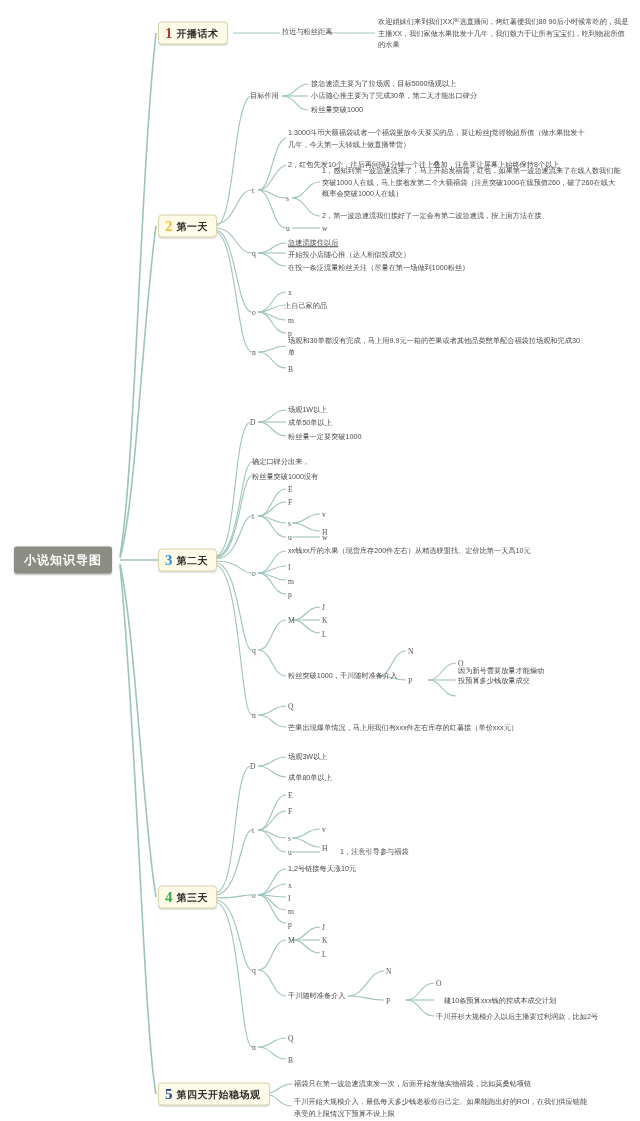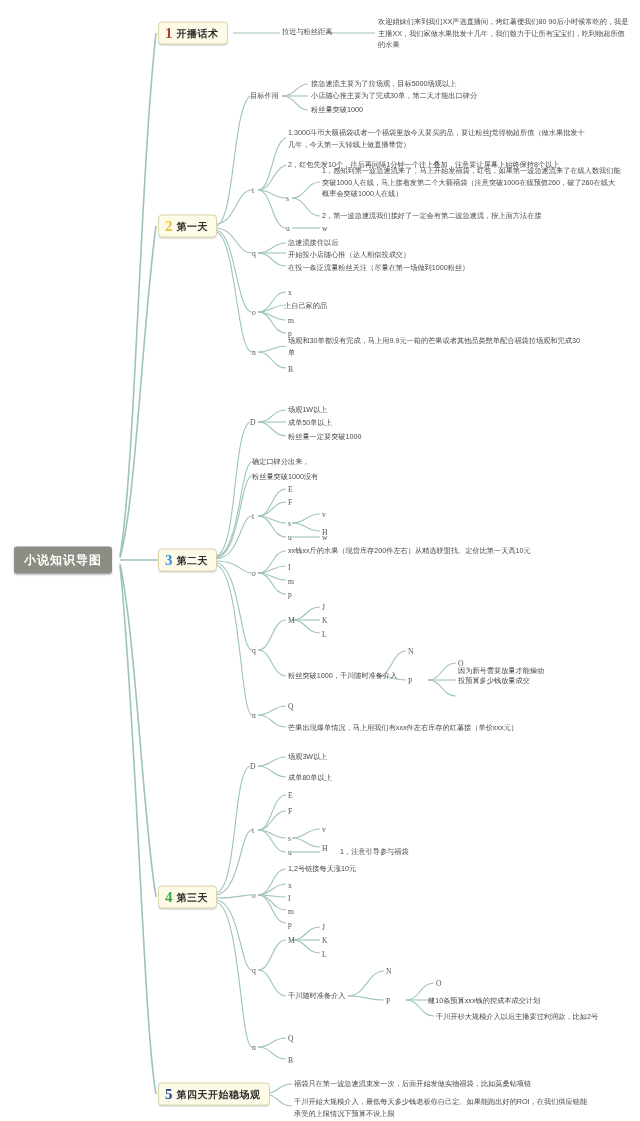--- a/index.html
+++ b/index.html
@@ -209,21 +209,21 @@
   <div class="txt wrap" style="left:288px;top:165px;width:300px;">2，红包先发10个，往后再间隔1分钟一个往上叠加，注意要让屏幕上始终保持8个以上</div>
 
   <div class="letter" style="left:286px;top:198px;">s</div>
   <div class="txt wrap" style="left:322px;top:182px;width:300px;">1，感知到第一波急速流来了，马上开始发福袋，红包，如果第一波急速流来了在线人数我们能突破1000人在线，马上接着发第二个大额福袋（注意突破1000在线预值260，破了260在线大概率会突破1000人在线）</div>
   <div class="txt wrap" style="left:322px;top:216px;width:300px;">2，第一波急速流我们接好了一定会有第二波急速流，按上面方法在接</div>
 
   <div class="letter" style="left:286px;top:228px;">u</div>
   <div class="letter" style="left:322px;top:228px;">w</div>
 
   <div class="letter" style="left:252px;top:253px;">q</div>
-  <div class="txt" style="left:288px;top:243px;">急速流接住以后</div>
+  <div class="txt" style="left:288px;top:243px;text-decoration:underline;">急速流接住以后</div>
   <div class="txt" style="left:288px;top:255px;">开始投小店随心推（达人相似投成交）</div>
   <div class="txt" style="left:288px;top:268px;">在投一条泛流量粉丝关注（尽量在第一场做到1000粉丝）</div>
 
   <div class="letter" style="left:252px;top:312px;">o</div>
   <div class="letter" style="left:288px;top:292px;">x</div>
   <div class="txt" style="left:284px;top:306px;">上自己家的品</div>
   <div class="letter" style="left:288px;top:320px;">m</div>
   <div class="letter" style="left:288px;top:333px;">p</div>
 
   <div class="letter" style="left:252px;top:352px;">n</div>
@@ -291,21 +291,21 @@
 
   <div class="letter" style="left:252px;top:970px;">q</div>
   <div class="letter" style="left:288px;top:940px;">M</div>
   <div class="letter" style="left:322px;top:927px;">J</div>
   <div class="letter" style="left:322px;top:940px;">K</div>
   <div class="letter" style="left:322px;top:954px;">L</div>
   <div class="txt" style="left:288px;top:996px;">千川随时准备介入</div>
   <div class="letter" style="left:386px;top:971px;">N</div>
   <div class="letter" style="left:386px;top:1001px;">P</div>
   <div class="letter" style="left:436px;top:983px;">O</div>
-  <div class="txt" style="left:420px;top:1001px;padding-left:8px;">建10条预算xxx钱的控成本成交计划</div>
+  <div class="txt" style="left:436px;top:1001px;padding-left:8px;">建10条预算xxx钱的控成本成交计划</div>
   <div class="txt" style="left:436px;top:1017px;">千川开杉大规模介入以后主播要过利润款，比如2号</div>
 
   <div class="letter" style="left:252px;top:1047px;">n</div>
   <div class="letter" style="left:288px;top:1038px;">Q</div>
   <div class="letter" style="left:288px;top:1060px;">B</div>
 
   <div class="txt" style="left:294px;top:1084px;">福袋只在第一波急速流束发一次，后面开始发做实物福袋，比如莫桑钻项链</div>
   <div class="txt wrap" style="left:294px;top:1107px;width:300px;">千川开始大规模介入，最低每天多少钱老板你自己定。如果能跑出好的ROI，在我们供应链能承受的上限情况下预算不设上限</div>
 
 </div>

